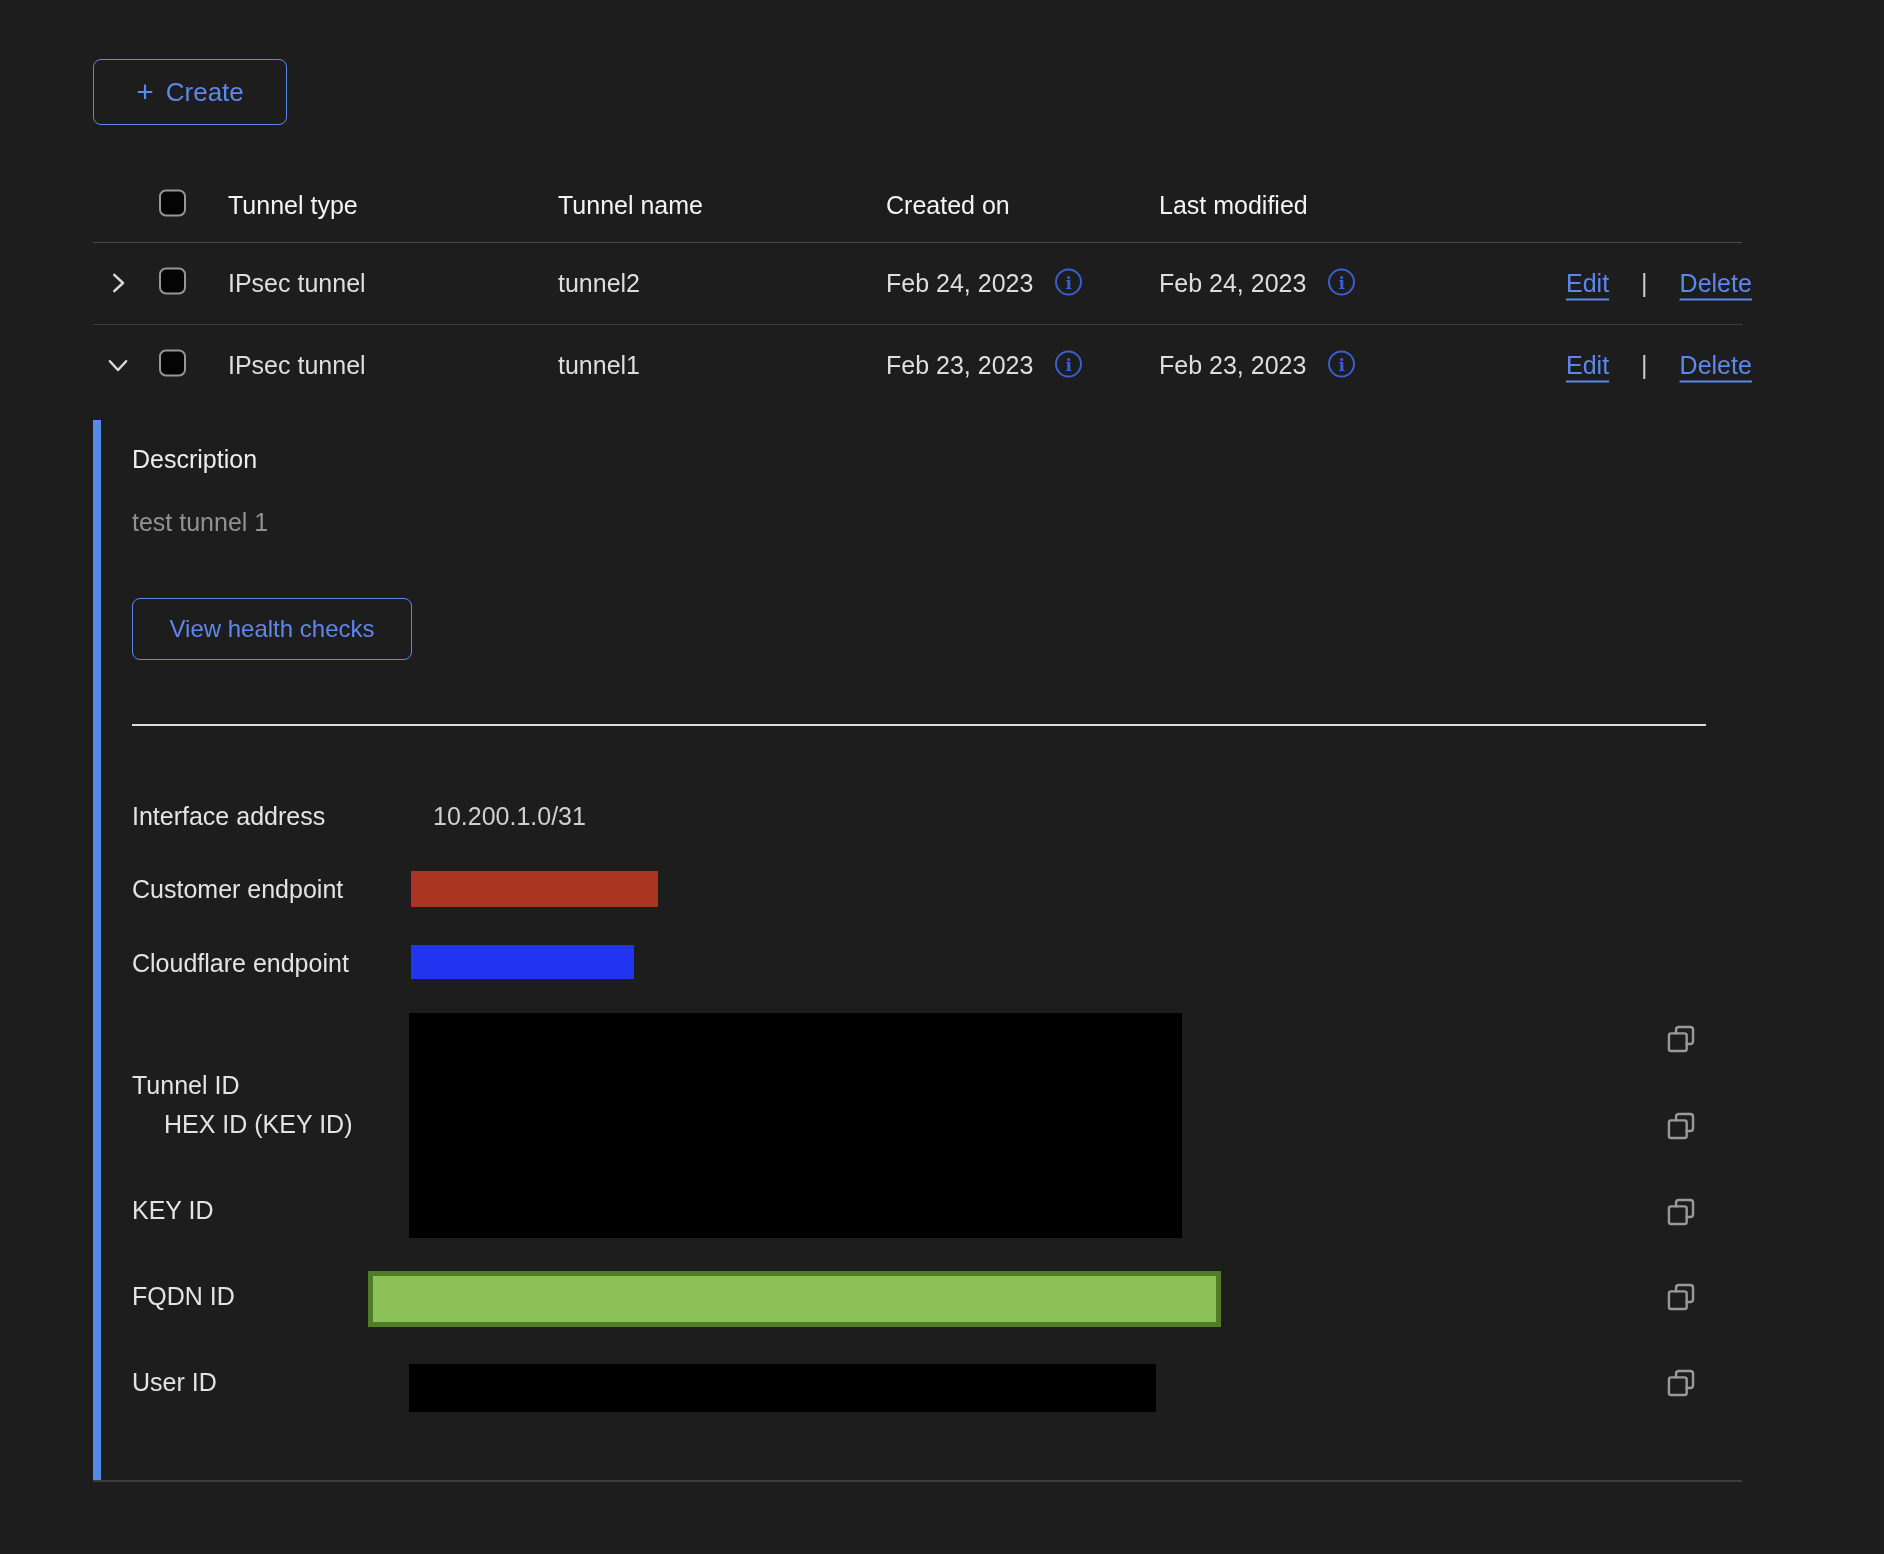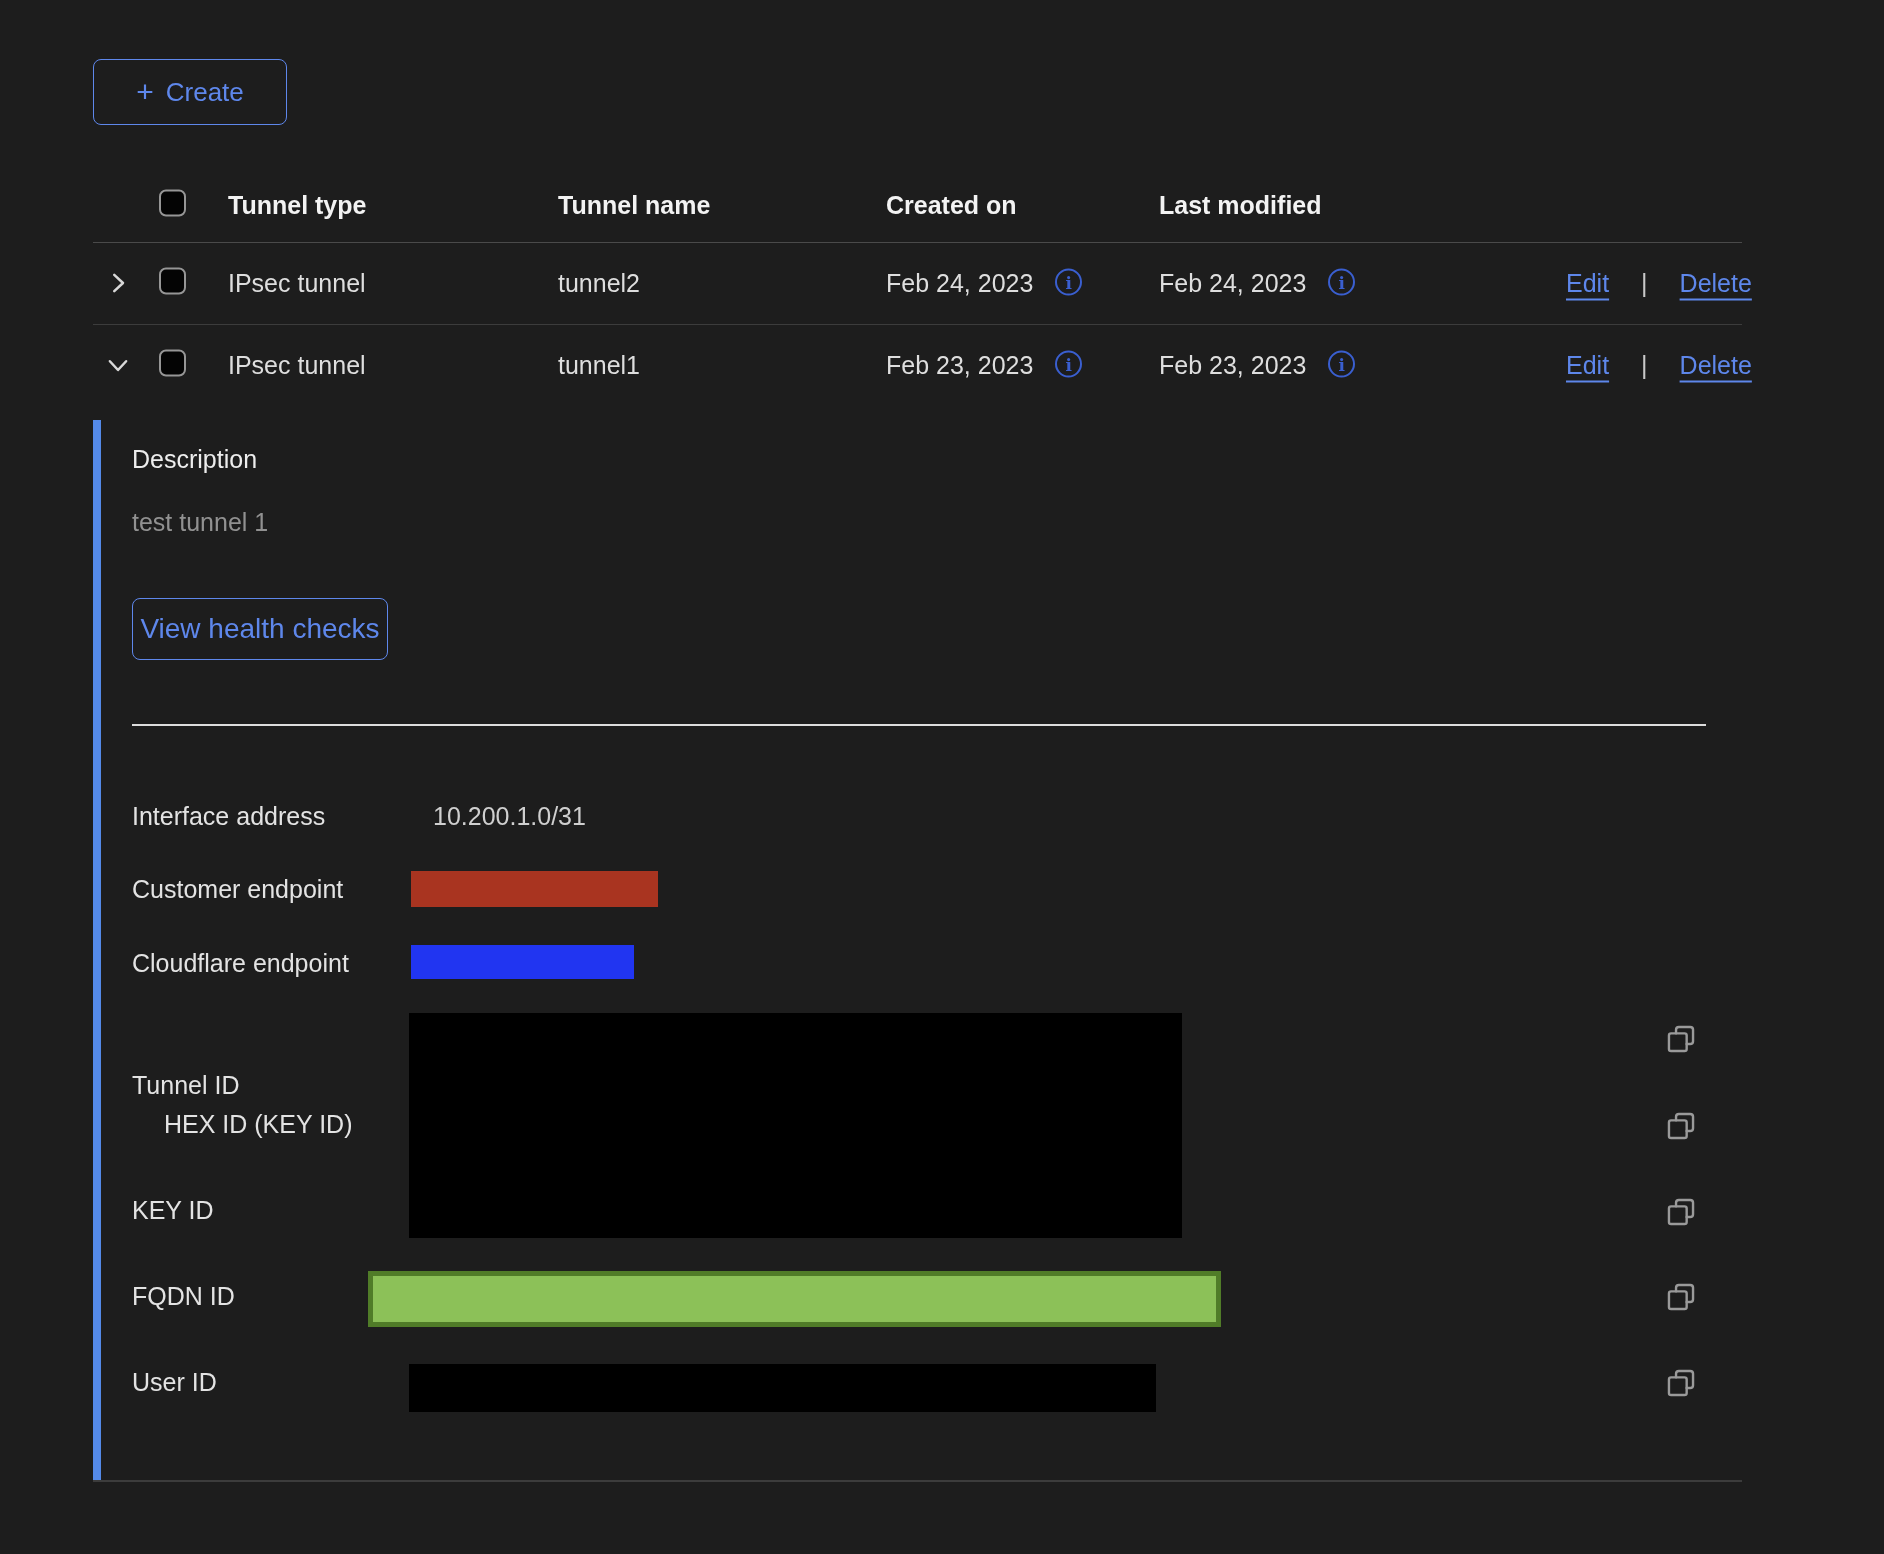--- a/index.html
+++ b/index.html
@@ -9,21 +9,21 @@
   
   .create-btn{position:absolute;left:93px;top:59px;width:194px;height:66px;
     border:1.5px solid #5e87eb;border-radius:8px;background:transparent;color:#5e87eb;
     font-size:26px;display:flex;align-items:center;justify-content:center;gap:12px;
     font-family:"Liberation Sans",sans-serif;cursor:pointer;}
   .create-btn .plus{font-size:30px;font-weight:300;line-height:1;}
 
   
   .trow{position:absolute;left:93px;width:1649px;}
   .trow .cell{position:absolute;top:50%;transform:translateY(-50%);white-space:nowrap;}
-  .hdr{font-weight:700;color:#f3f3f3;font-size:25px;}
+  .hdr{font-weight:400;color:#f3f3f3;font-size:25px;}
   .cellTxt{font-size:25px;color:#dedede;}
   .c-expander{left:10px;}
   .c-check{left:66px;}
   .c-type{left:135px;}
   .c-name{left:465px;}
   .c-created{left:793px;}
   .c-modified{left:1066px;}
   .c-actions{left:1447px;display:flex;align-items:center;gap:32px;margin-left:26px;}
 
   .divider{position:absolute;left:93px;width:1649px;height:1px;background:#3c3c3c;}
@@ -41,23 +41,23 @@
     box-sizing:border-box;cursor:pointer;}
 
   .lnk{color:#5e87eb;font-size:25px;text-decoration:underline;
     text-underline-offset:7px;text-decoration-thickness:1.5px;cursor:pointer;}
   .pipe{color:#c9c9c9;font-size:25px;}
 
   
   .expand-bar{position:absolute;left:93px;top:420px;width:8px;height:1060px;background:#548ae8;}
   .desc-label{position:absolute;left:132px;top:445px;font-size:25px;color:#ededed;}
   .desc-value{position:absolute;left:132px;top:508px;font-size:25px;color:#919191;}
-  .health-btn{position:absolute;left:132px;top:598px;width:256px;height:62px;
+  .health-btn{position:absolute;left:132px;top:598px;width:280px;height:62px;
     border:1.5px solid #5e87eb;border-radius:8px;background:transparent;color:#5e87eb;
-    font-size:28px;font-family:"Liberation Sans",sans-serif;cursor:pointer;}
+    font-size:24px;font-family:"Liberation Sans",sans-serif;cursor:pointer;}
   .light-divider{position:absolute;left:132px;top:724px;width:1574px;height:2px;background:#dcdcdc;}
 
   .flabel{position:absolute;left:132px;font-size:25px;color:#e3e3e3;white-space:nowrap;}
   .fvalue{position:absolute;left:433px;font-size:25px;color:#cfcfcf;}
 
   .redact{position:absolute;}
   .redact.red{left:411px;top:871px;width:247px;height:36px;background:#a93420;}
   .redact.blue{left:411px;top:945px;width:223px;height:34px;background:#2135f1;}
   .redact.black-big{left:409px;top:1013px;width:773px;height:225px;background:#000;}
   .redact.green{left:368px;top:1271px;width:853px;height:56px;background:#8cc158;

